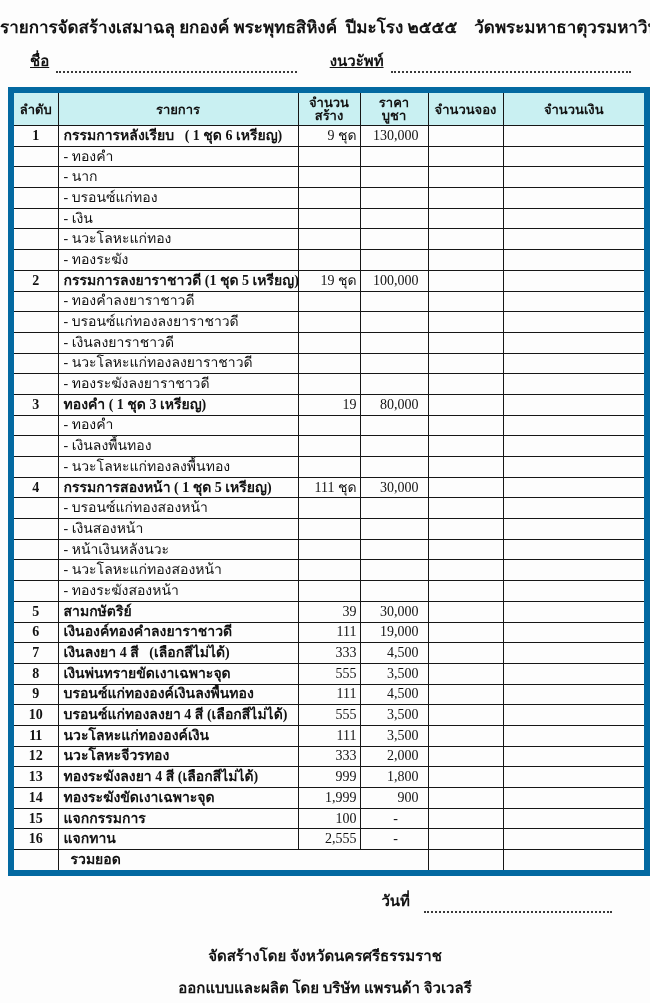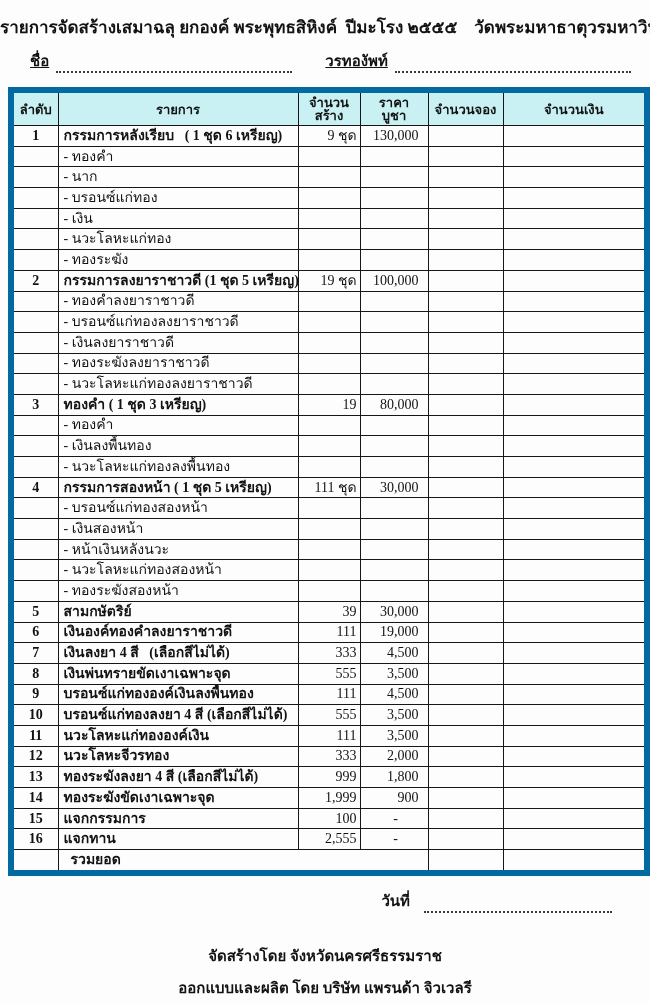--- a/index.html
+++ b/index.html
@@ -75,21 +75,21 @@
 </head>
 <body>
 
 <div class="page">
 
   <div class="title">รายการจัดสร้างเสมาฉลุ ยกองค์ พระพุทธสิหิงค์  ปีมะโรง ๒๕๕๕    วัดพระมหาธาตุวรมหาวิหาร</div>
 
   <div class="name-line">
     <span>ชื่อ</span>
     <span class="dots grow"></span>
-    <span class="phone-gap">วรทองัพท์</span>
+    <span class="phone-gap">งนวะัพท์</span>
     <span class="dots grow"></span>
   </div>
 
   <table>
     <colgroup>
       <col style="width:47px">
         <col style="width:240px">
         <col style="width:62px">
       <col style="width:68px">
         <col style="width:75px">
@@ -195,29 +195,29 @@
         <tr>
           <td class="c-no"></td>
           <td class="c-item sub">- เงินลงยาราชาวดี</td>
           <td class="c-qty"></td>
           <td class="c-price"></td>
           <td class="c-res"></td>
           <td class="c-amt"></td>
         </tr>
         <tr>
           <td class="c-no"></td>
+          <td class="c-item sub">- นวะโลหะแก่ทองลงยาราชาวดี</td>
+          <td class="c-qty"></td>
+          <td class="c-price"></td>
+          <td class="c-res"></td>
+          <td class="c-amt"></td>
+        </tr>
+        <tr>
+          <td class="c-no"></td>
           <td class="c-item sub">- ทองระฆังลงยาราชาวดี</td>
-          <td class="c-qty"></td>
-          <td class="c-price"></td>
-          <td class="c-res"></td>
-          <td class="c-amt"></td>
-        </tr>
-        <tr>
-          <td class="c-no"></td>
-          <td class="c-item sub">- นวะโลหะแก่ทองลงยาราชาวดี</td>
           <td class="c-qty"></td>
           <td class="c-price"></td>
           <td class="c-res"></td>
           <td class="c-amt"></td>
         </tr>
         <tr>
           <td class="c-no">3</td>
           <td class="c-item main">ทองคำ ( 1 ชุด 3 เหรียญ)</td>
           <td class="c-qty">19</td>
           <td class="c-price">80,000</td>

